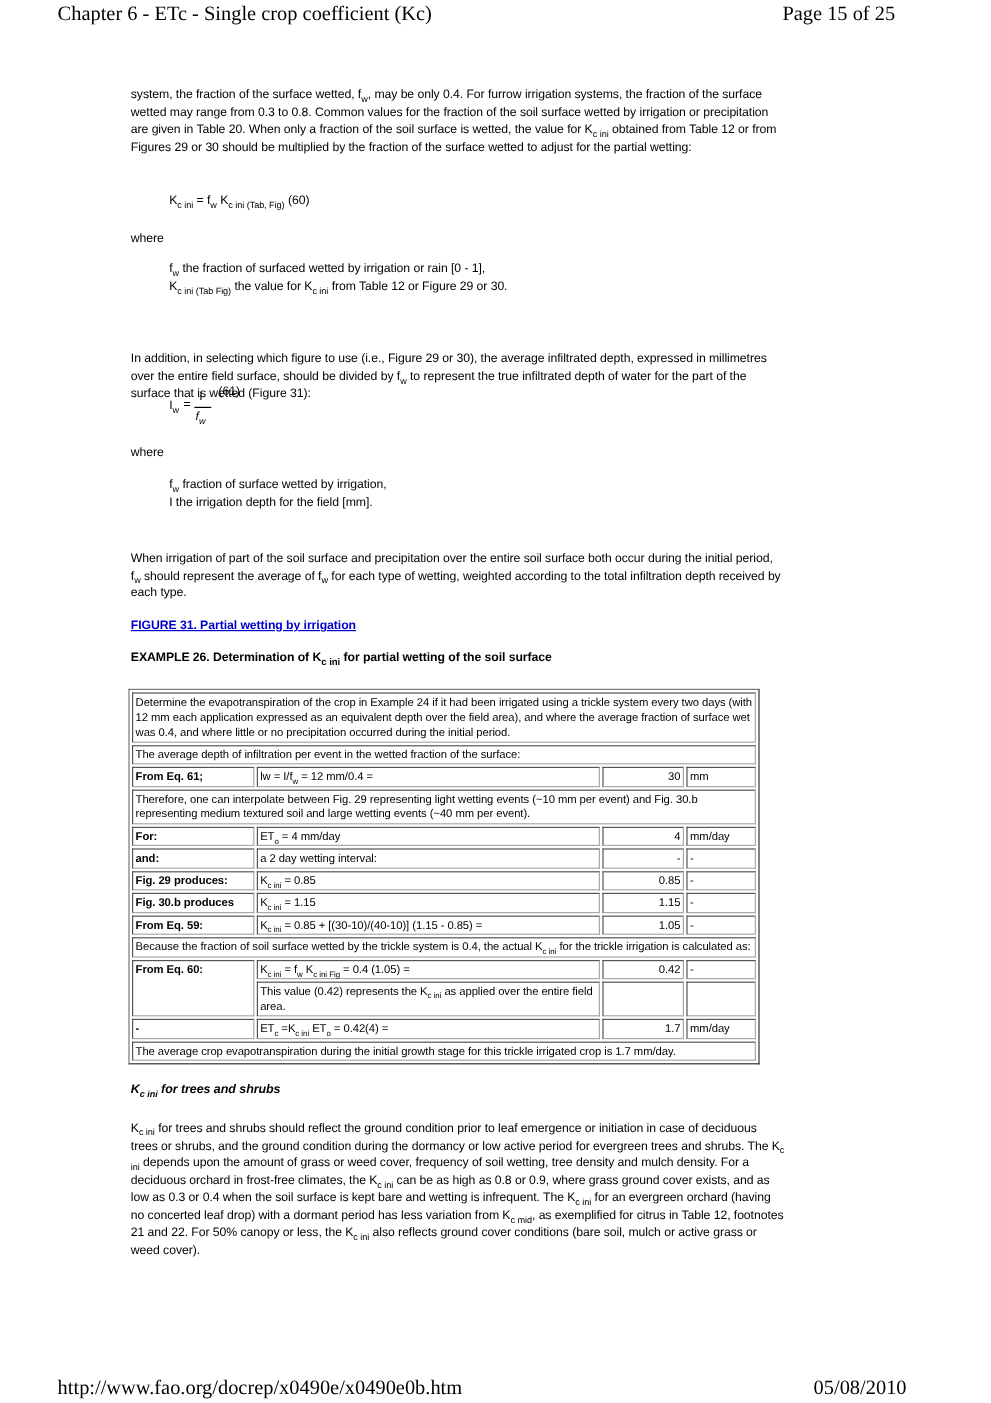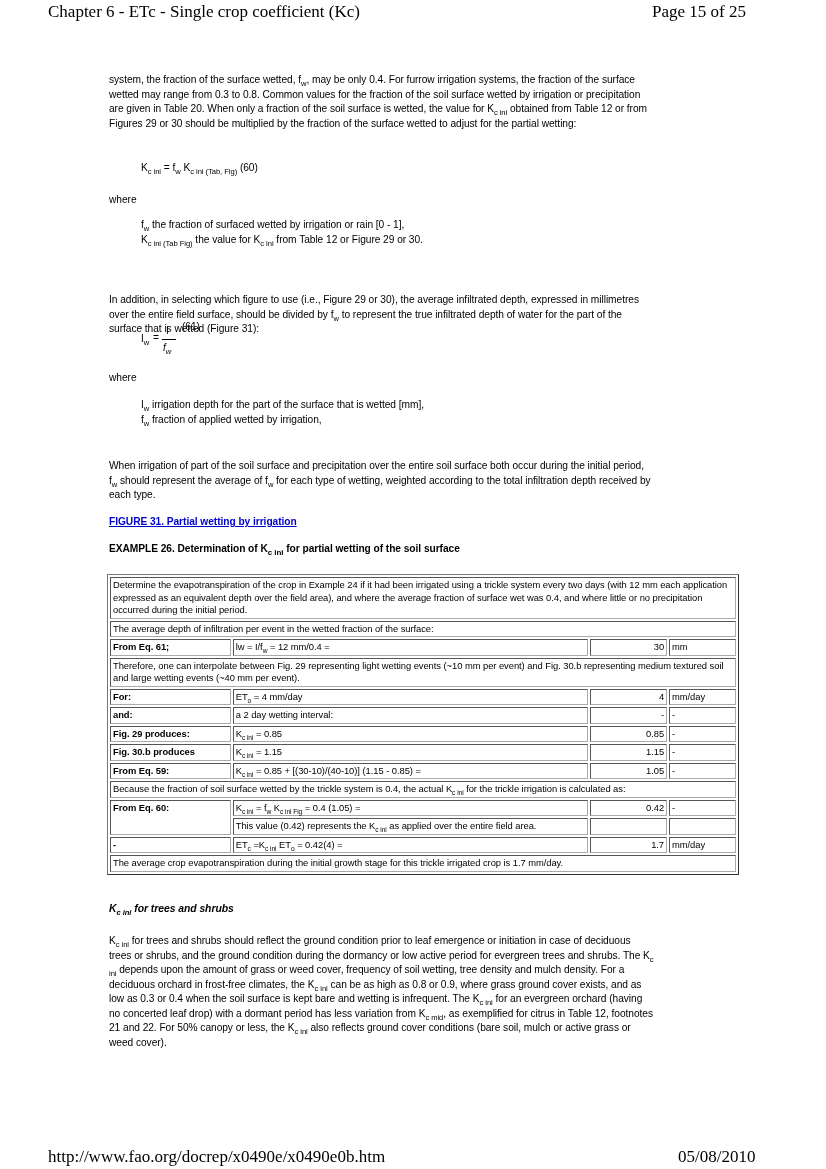--- a/index.html
+++ b/index.html
@@ -17,21 +17,21 @@
   .where1 { position:absolute; top:120px; }
   .deflist1 { position:absolute; top:145px; }
   .para2 { position:absolute; top:192px;margin-top:28px; }
   .eq61 { position:absolute; top:251px; left:32px; width:80px; height:34px; }
   .where2 { position:absolute; top:298px; }
   .deflist2 { position:absolute; top:325px; }
   .para3 { position:absolute; top:386px; }
   .figlink { position:absolute; top:442px; color:#0000cc; font-weight:bold; text-decoration:underline; cursor:pointer;text-align:center; }
   .example { position:absolute; top:469px; font-weight:bold; }
   .exsub { font-size:8px; vertical-align:-3px; line-height:0; }
-  table.ex { position:absolute; top:501px; left:-2px; width:632px; border-collapse:separate; border-spacing:2px; border:1px solid #777; border-right-color:#333; border-bottom-color:#333; font-size:9.4px; line-height:12.5px; }
+  table.ex { position:absolute; top:501px; left:-2px; width:526px; border-collapse:separate; border-spacing:2px; border:1px solid #777; border-right-color:#333; border-bottom-color:#333; font-size:9.4px; line-height:12.5px; }
   table.ex td { border:1px solid #555; border-right-color:#aaa; border-bottom-color:#aaa; padding:1px 2px; vertical-align:top; }
   table.ex td.num { text-align:right;padding-left:36px; }
   td.c1 { width:104px;font-weight:bold; } td.c2 { width:318px; } td.c3 { width:30px; } td.c4 { width:55px; }
   table.ex sub { font-size:6.6px; vertical-align:-3px; }
   .section { position:absolute; top:829px; font-weight:bold; font-style:italic; font-size:10.4px; }
   .para4 { position:absolute; top:861px; }
   .frac { position:absolute; }
 </style>
 </head>
 <body>
@@ -59,22 +59,22 @@
     <span class="frac" style="left:12px;top:7px;">=</span>
     <span class="frac" style="left:25px;top:0px;font-size:10px;">I</span>
     <span class="frac" style="left:21px;top:15px;width:14px;height:1px;background:#000;"></span>
     <span class="frac" style="left:22px;top:17px;font-size:10px;font-style:italic;"><span>f</span><sub>w</sub></span>
     <span class="frac" style="left:41px;top:-4px;">(61)</span>
   </div>
 
   <p class="where2">where</p>
 
   <div class="deflist2 indent">
-    <p><span>I</span><sub>w</sub><span> irrigation depth for the part of the surface that is wetted [mm],</span></p>
-    <p><span>f</span><sub>w</sub><span> fraction of applied wetted by irrigation,</span></p>
+    <p><span>f</span><sub>w</sub><span> fraction of surface wetted by irrigation,</span></p>
+    <p><span>I</span><span> the irrigation depth for the field [mm].</span></p>
   </div>
 
   <p class="para3"><span>When irrigation of part of the soil surface and precipitation over the entire soil surface both occur during the initial period, f</span><sub>w</sub><span> should represent the average of f</span><sub>w</sub><span> for each type of wetting, weighted according to the total infiltration depth received by each type.</span></p>
 
   <a class="figlink">FIGURE 31. Partial wetting by irrigation</a>
 
   <p class="example"><span>EXAMPLE 26. Determination of K</span><sub class="exsub">c ini</sub><span> for partial wetting of the soil surface</span></p>
 
   <table class="ex">
     <tbody>

